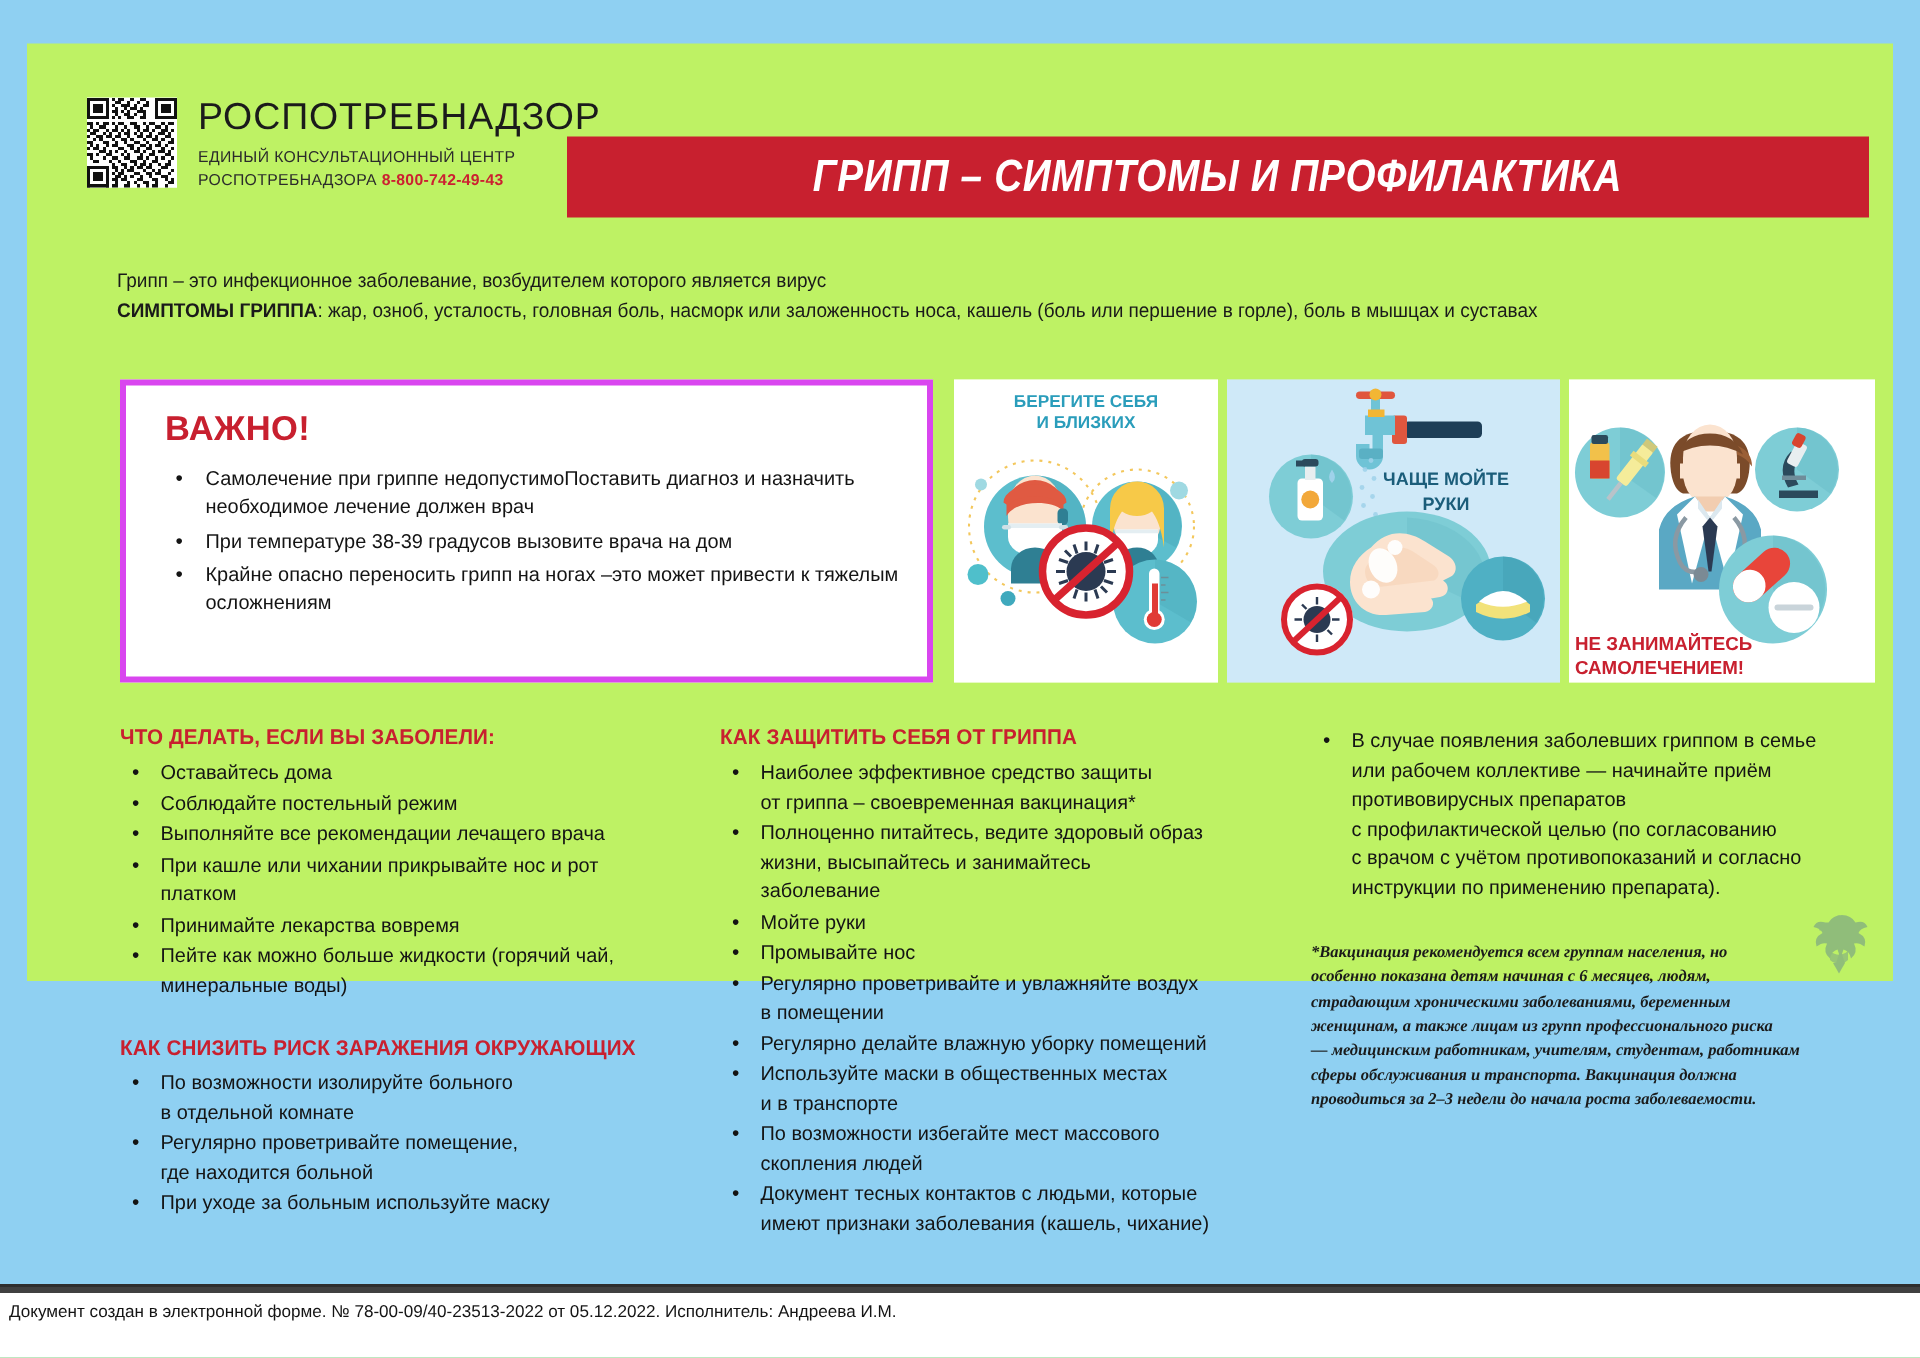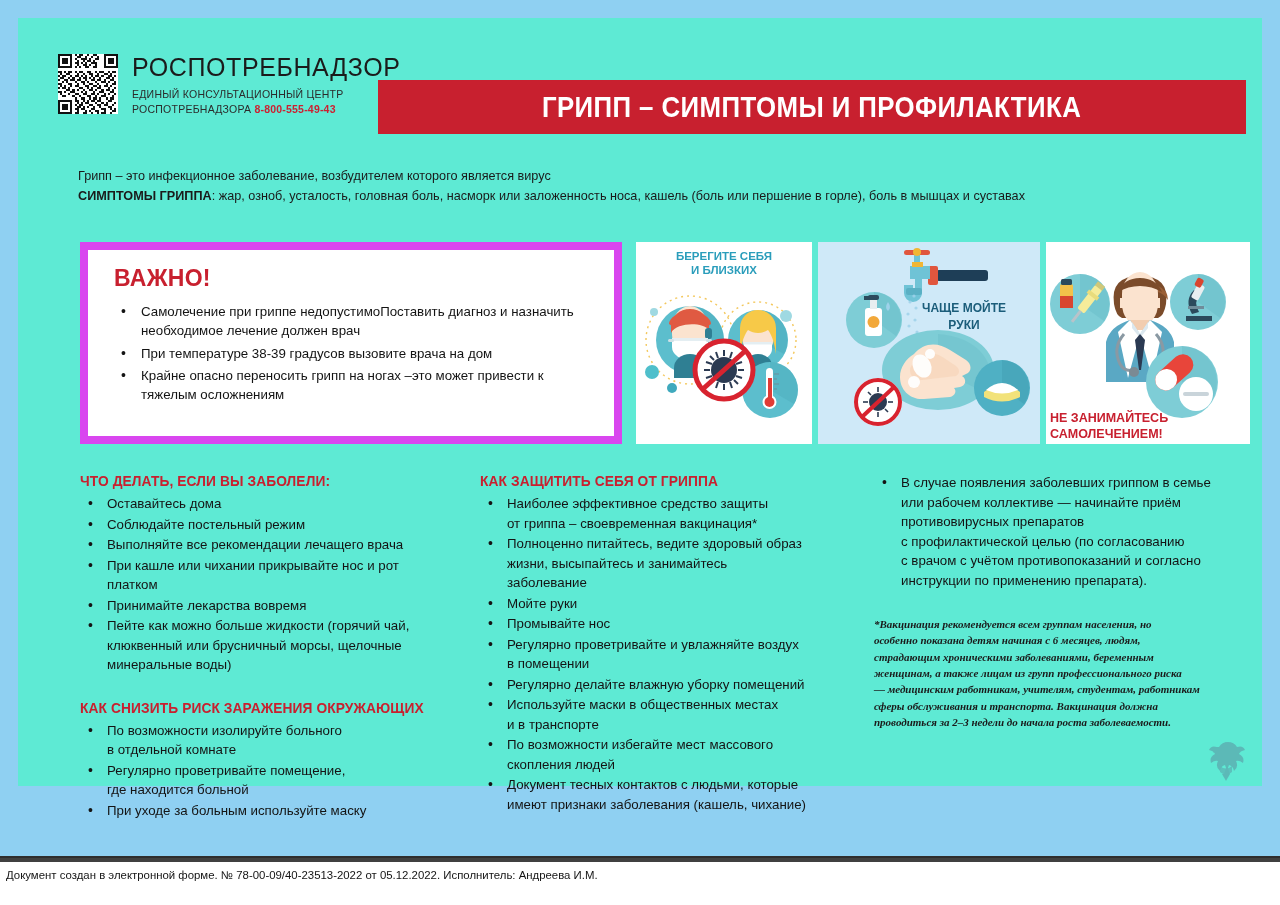--- a/index.html
+++ b/index.html
@@ -11,24 +11,24 @@
     background: #8fd0f2;
     font-family: "Liberation Sans", "DejaVu Sans", sans-serif;
     overflow: hidden;
     position: relative;
   }
 
   
   .page {
     position: absolute;
     left: 18px;
-    top: 18px;
+    top: 29px;
     width: 1244px;
-    height: 768px;
-    background: #5eead4;
+    height: 625px;
+    background: #bef264;
   }
 
   
   .header {
     position: absolute;
     left: 0; top: 0;
     width: 1244px; height: 112px;
   }
   .brand {
     position: absolute;
@@ -67,20 +67,21 @@
   }
 
   .title-banner {
     position: absolute;
     left: 360px; top: 62px;
     width: 868px; height: 54px;
     background: #c8202f;
     display: flex;
     align-items: center;
     justify-content: center;
+    font-style: italic;
   }
   .title-banner .title-text {
     color: #ffffff;
     font-size: 30px;
     font-weight: 700;
     letter-spacing: 0.5px;
     transform: scaleX(0.86);
     white-space: nowrap;
     font-family: "Liberation Sans", sans-serif;
   }
@@ -99,21 +100,21 @@
     transform-origin: left center;
     white-space: nowrap;
   }
   .intro .lead { font-weight: 700; }
 
   
   .important-box {
     position: absolute;
     left: 62px; top: 224px;
     width: 542px; height: 202px;
-    border: 8px solid #d946ef;
+    border: 4px solid #d946ef;
     background: #ffffff;
   }
   .important-inner { padding: 15px 18px 0 26px; }
   .important-title {
     color: #c8202f;
     font-size: 23px;
     font-weight: 700;
     letter-spacing: 0.3px;
     margin-bottom: 10px;
   }
@@ -459,21 +460,21 @@
               <rect x="25" y="28" width="1" height="1"></rect>
           </g>
         </svg>
       </div>
       <div class="brand-text">
         <div class="brand-name">РОСПОТРЕБНАДЗОР</div>
         <div class="brand-sub">
           <div>ЕДИНЫЙ КОНСУЛЬТАЦИОННЫЙ ЦЕНТР</div>
           <div>
             <span>РОСПОТРЕБНАДЗОРА</span>
-            <span class="phone">8-800-555-49-43</span>
+            <span class="phone">8-800-742-49-43</span>
           </div>
         </div>
       </div>
     </div>
 
     <div class="title-banner">
       <span class="title-text">ГРИПП – СИМПТОМЫ И ПРОФИЛАКТИКА</span>
     </div>
   </div>
 
@@ -704,21 +705,20 @@
           </li>
           <li>
             <span class="ln">При кашле или чихании прикрывайте нос и рот</span>
             <span class="ln">платком</span>
           </li>
           <li>
             <span class="ln">Принимайте лекарства вовремя</span>
           </li>
           <li>
             <span class="ln">Пейте как можно больше жидкости (горячий чай,</span>
-            <span class="ln">клюквенный или брусничный морсы, щелочные</span>
             <span class="ln">минеральные воды)</span>
           </li>
         </ul>
       <div class="sec-head spaced">КАК СНИЗИТЬ РИСК ЗАРАЖЕНИЯ ОКРУЖАЮЩИХ</div>
       <ul class="bullets" id="c1-list2">
           <li>
             <span class="ln">По возможности изолируйте больного</span>
             <span class="ln">в отдельной комнате</span>
           </li>
           <li>

